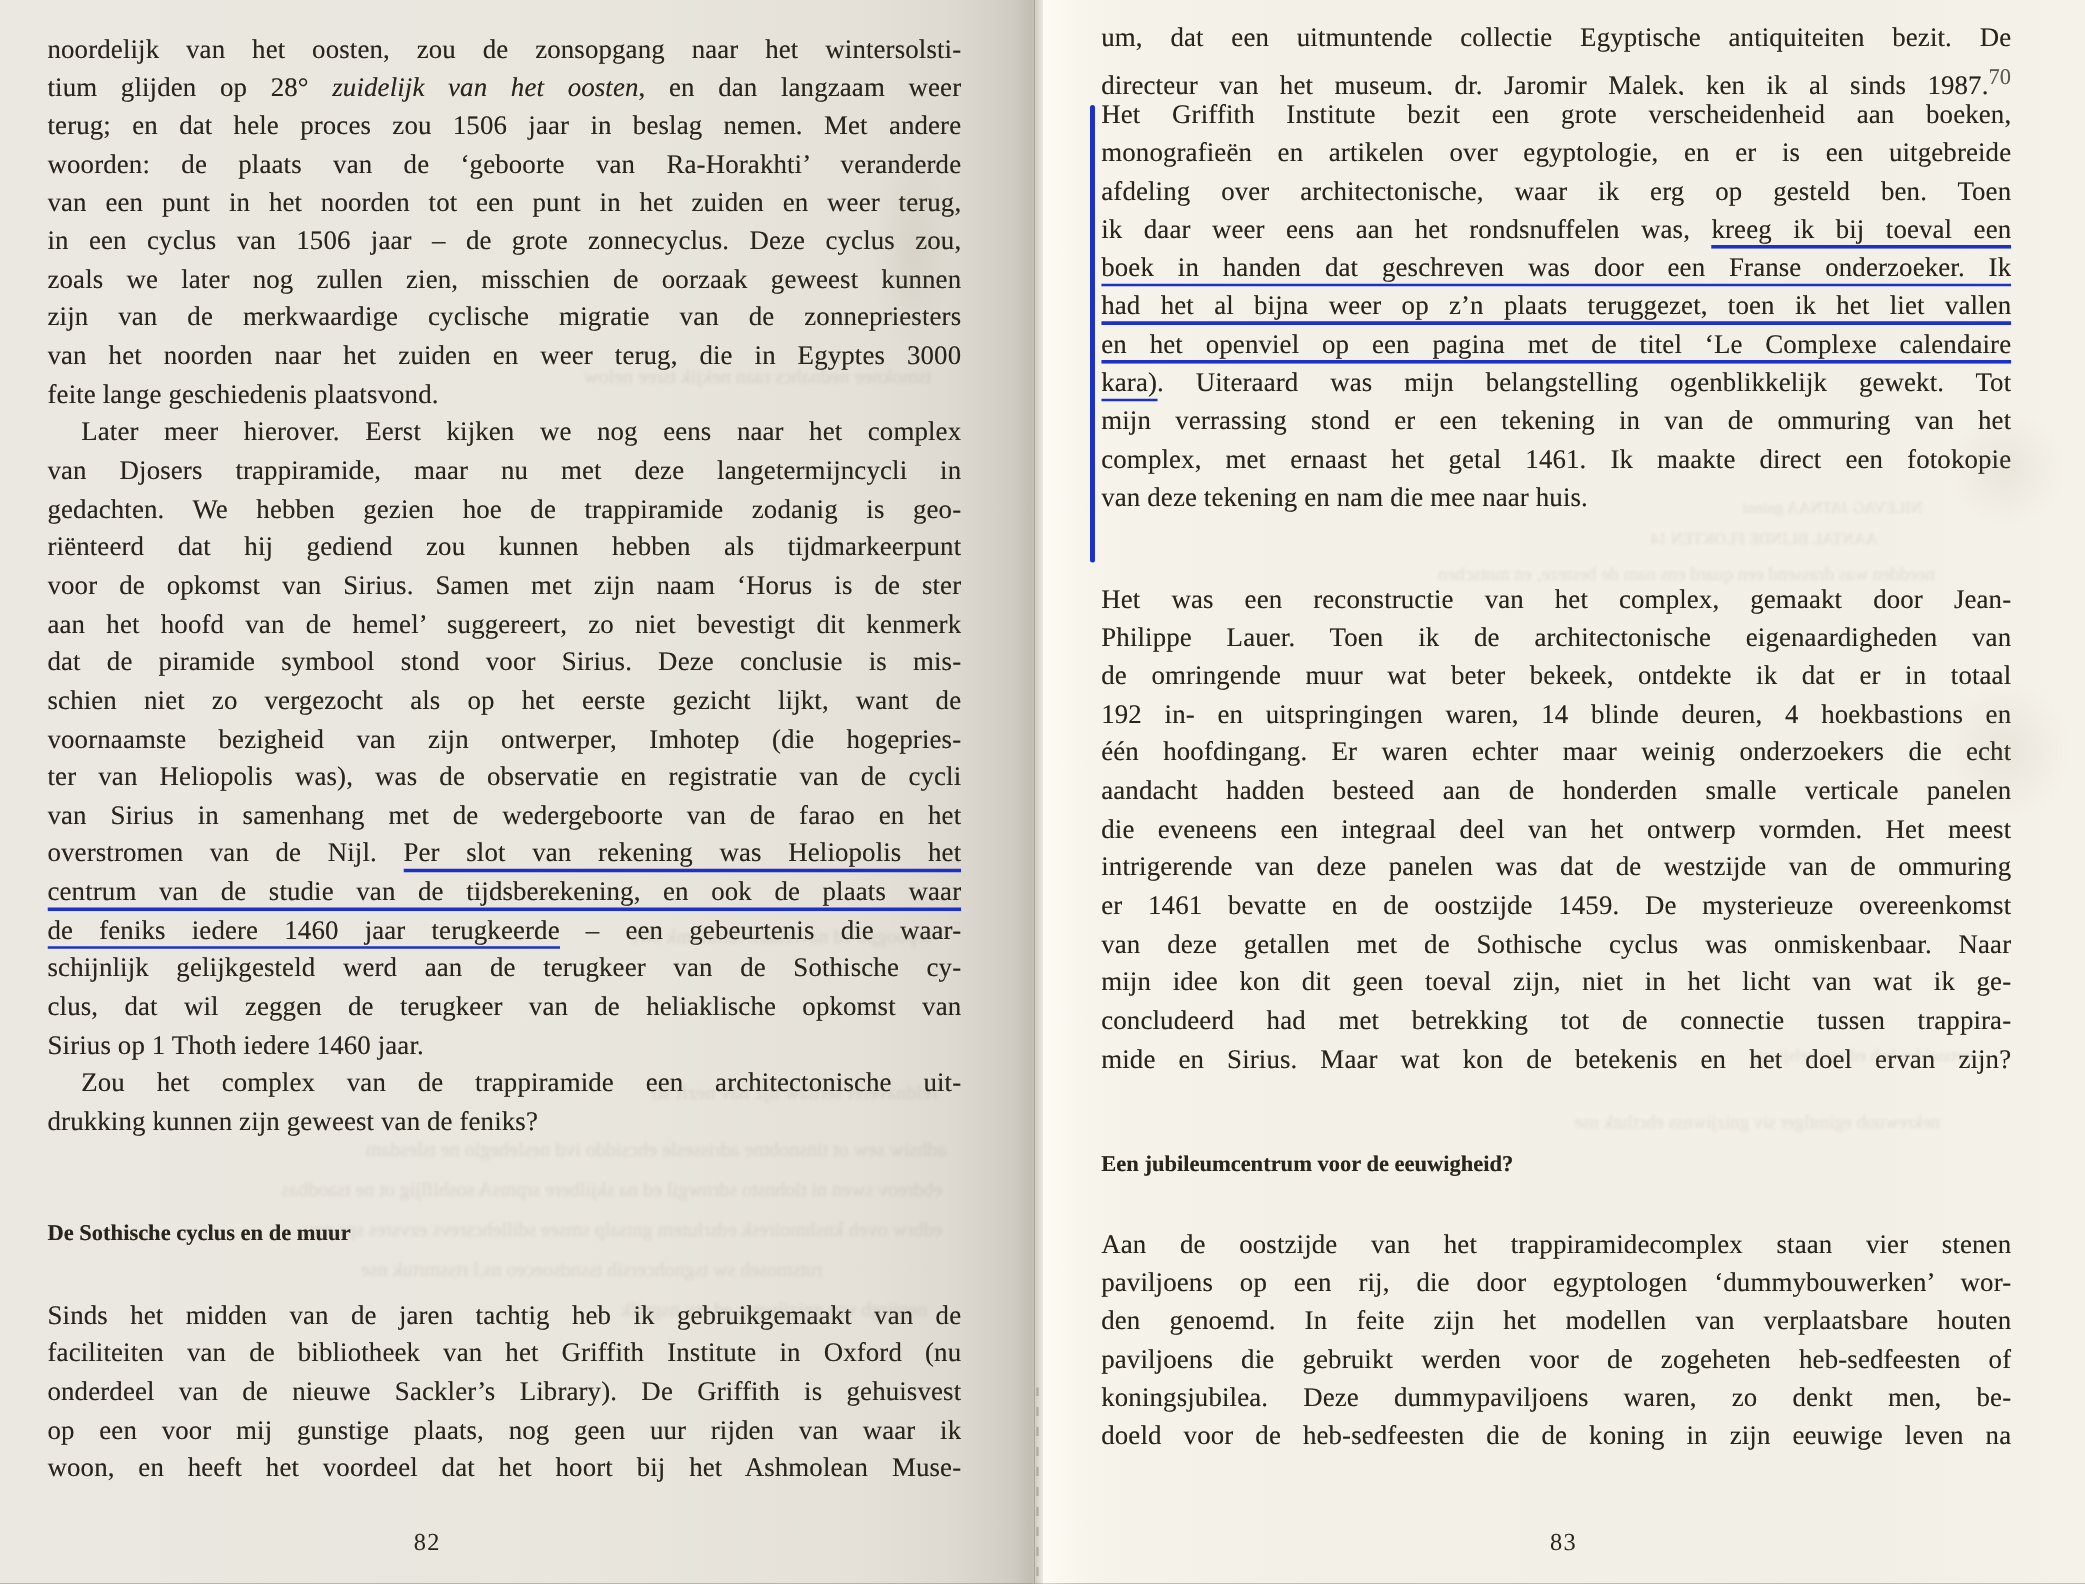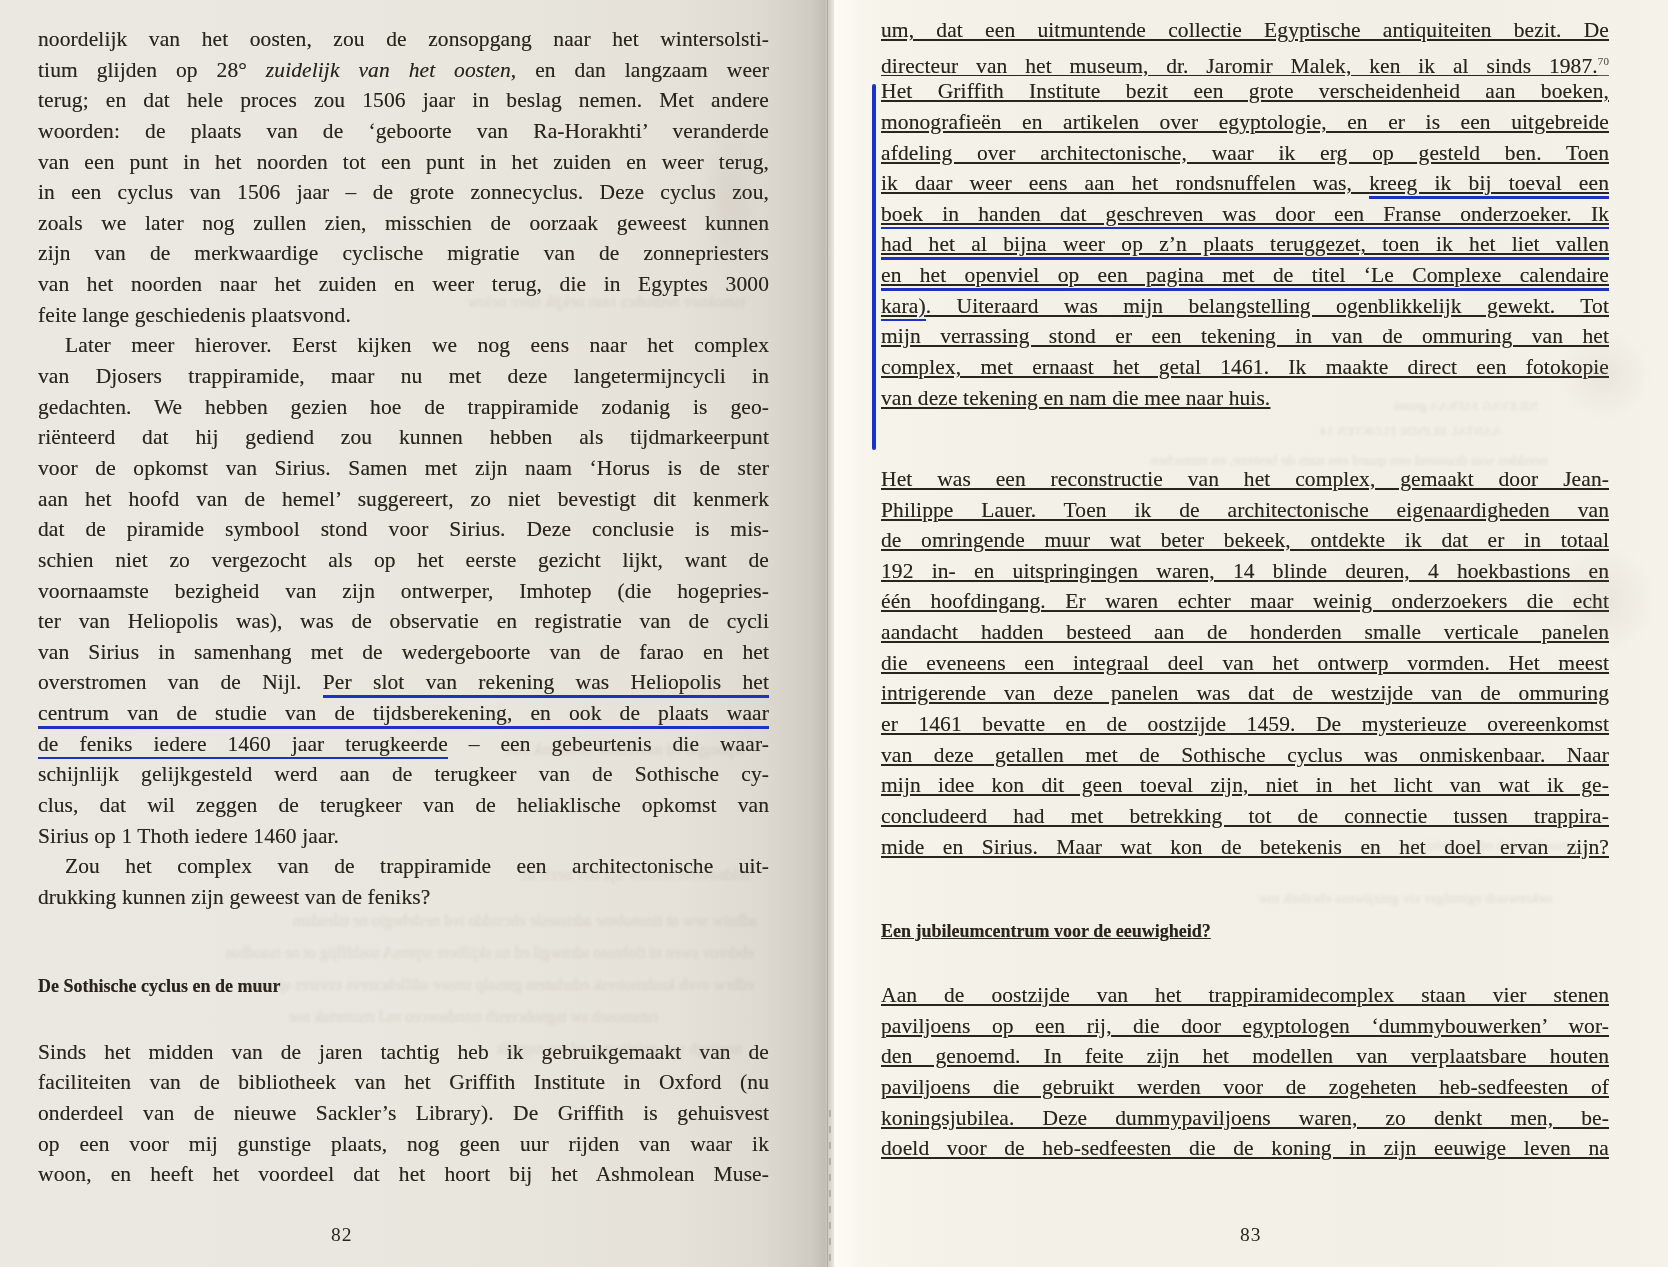--- a/index.html
+++ b/index.html
@@ -26,32 +26,32 @@
     position:absolute;left:827px;top:0;width:1px;height:1267px;
     background:rgba(140,130,114,.45);
   }
   .gutter-crease-dash{
     position:absolute;left:829px;top:1110px;width:2px;height:157px;
     background:repeating-linear-gradient(180deg,rgba(60,54,44,.4) 0 7px,rgba(60,54,44,0) 7px 16px);
     opacity:.6;
   }
   .col{position:absolute;}
   #col-left{left:38px;top:24px;width:731px;}
-  #col-right{left:881px;top:15px;width:728px;text-decoration:underline;}
+  #col-right{left:881px;top:15px;width:728px;}
   .ln{
     font-size:21.5px;line-height:30.4px;height:30.65px;overflow:hidden;
     text-align:justify;text-align-last:justify;text-justify:inter-word;
     letter-spacing:.1px;
     text-shadow:0 0 .4px rgba(40,35,25,.45);
   }
   .ln.last{text-align-last:left;}
   .ln.ind{padding-left:27px;}
   .i{font-style:italic;}
   .u{border-bottom:3.5px solid var(--ink,#1e31c5);padding-bottom:1px;}
-  sup{font-size:11px;opacity:.75;margin-top:10px;}
+  sup{font-size:18px;opacity:.75;margin-top:10px;}
   .heading{
     font-size:18px;font-weight:bold;height:30.65px;line-height:30.4px;
     text-shadow:0 0 .4px rgba(40,35,25,.5);
   }
   .page-number{position:absolute;font-size:19.5px;letter-spacing:1px;}
   #pn-left{left:331px;top:1224px;}
   #pn-right{left:1240px;top:1224px;}
   .margin-ink-line{
     position:absolute;left:872px;top:84px;width:4px;height:366px;
     background:var(--ink,#1e31c5);border-radius:2px;

